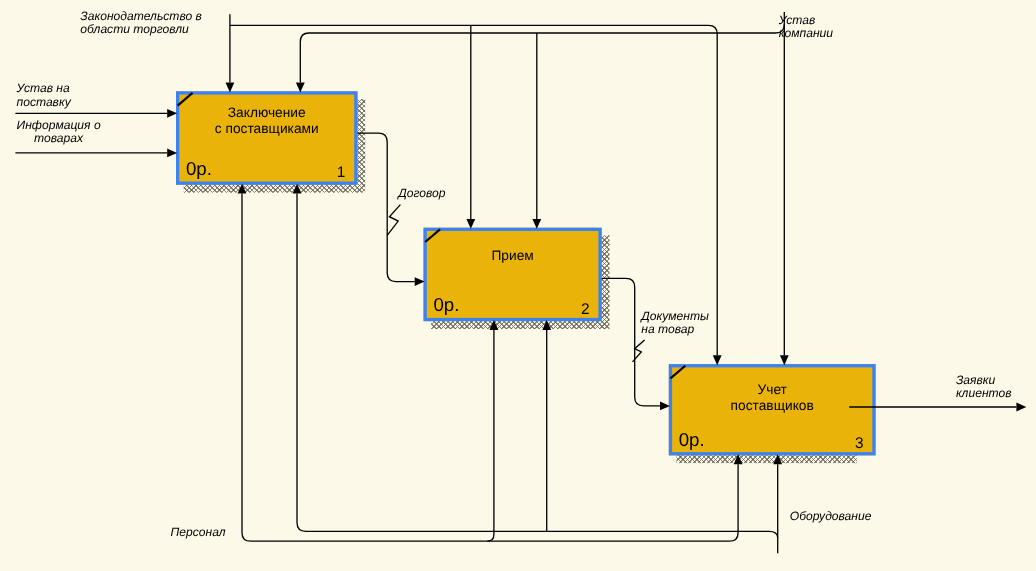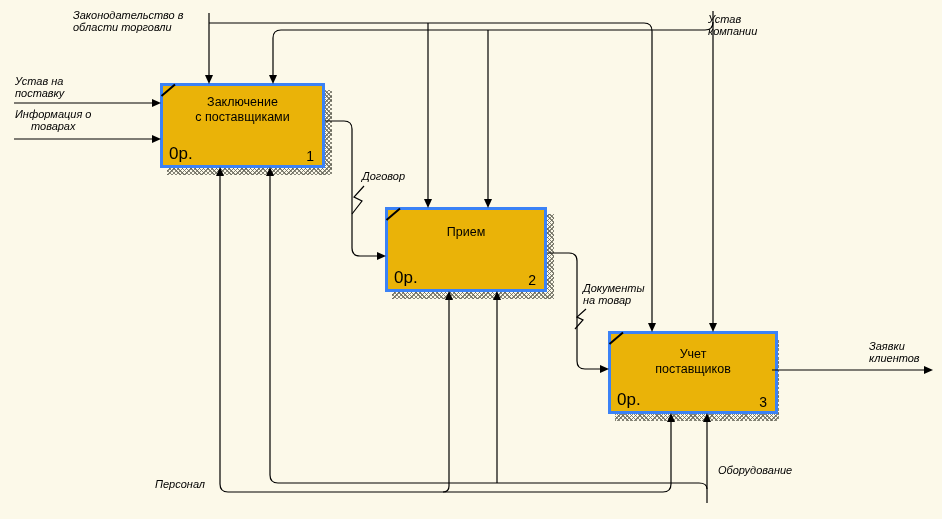--- a/index.html
+++ b/index.html
@@ -51,21 +51,21 @@
   </div>
 
   <div class="box" style="left:385px;top:207px;width:162px;height:85px;">
     <div class="box-title" style="top:15px;">
       <span>Прием</span>
     </div>
     <div class="cost">0р.</div>
     <div class="num">2</div>
   </div>
 
-  <div class="box" style="left:608px;top:331px;width:170px;height:83px;">
+  <div class="box" style="left:608px;top:331px;width:188px;height:83px;">
     <div class="box-title" style="top:13px;">
       <span>Учет</span>
       <span>поставщиков</span>
     </div>
     <div class="cost">0р.</div>
     <div class="num">3</div>
   </div>
 
   <svg class="wires" width="942" height="519" viewBox="0 0 942 519">
 

